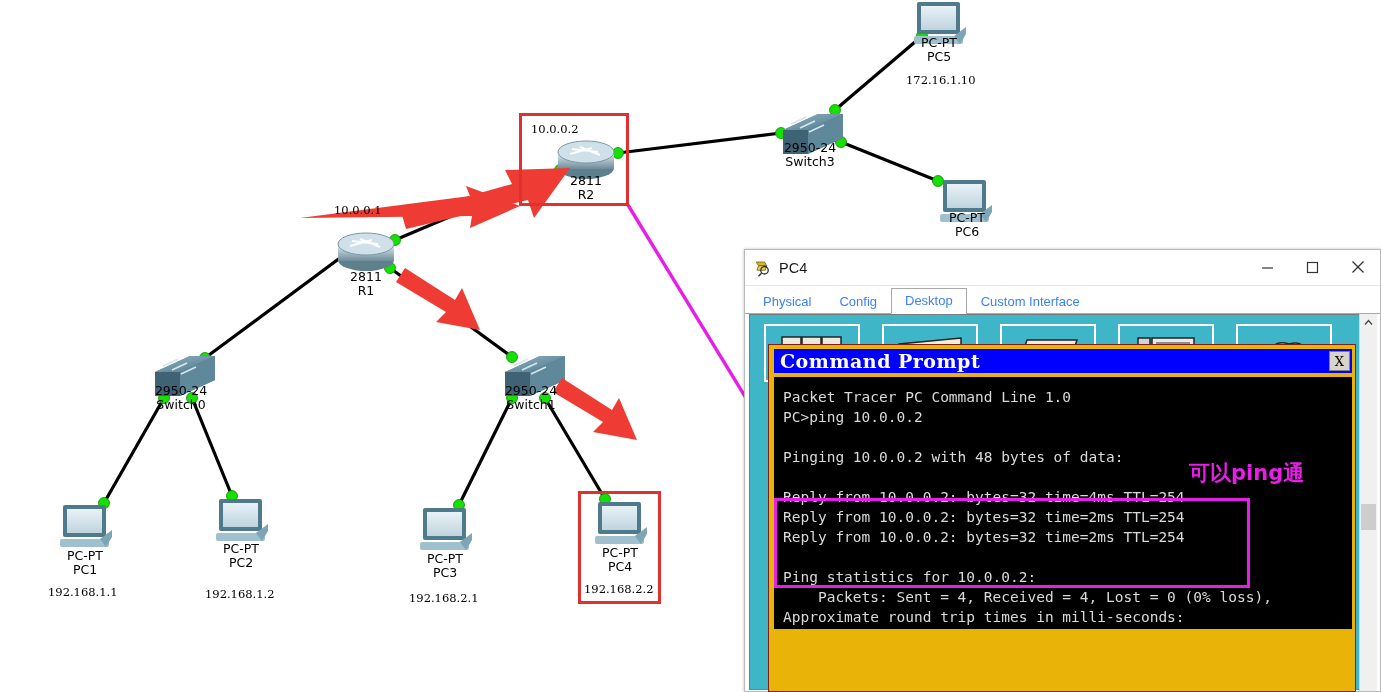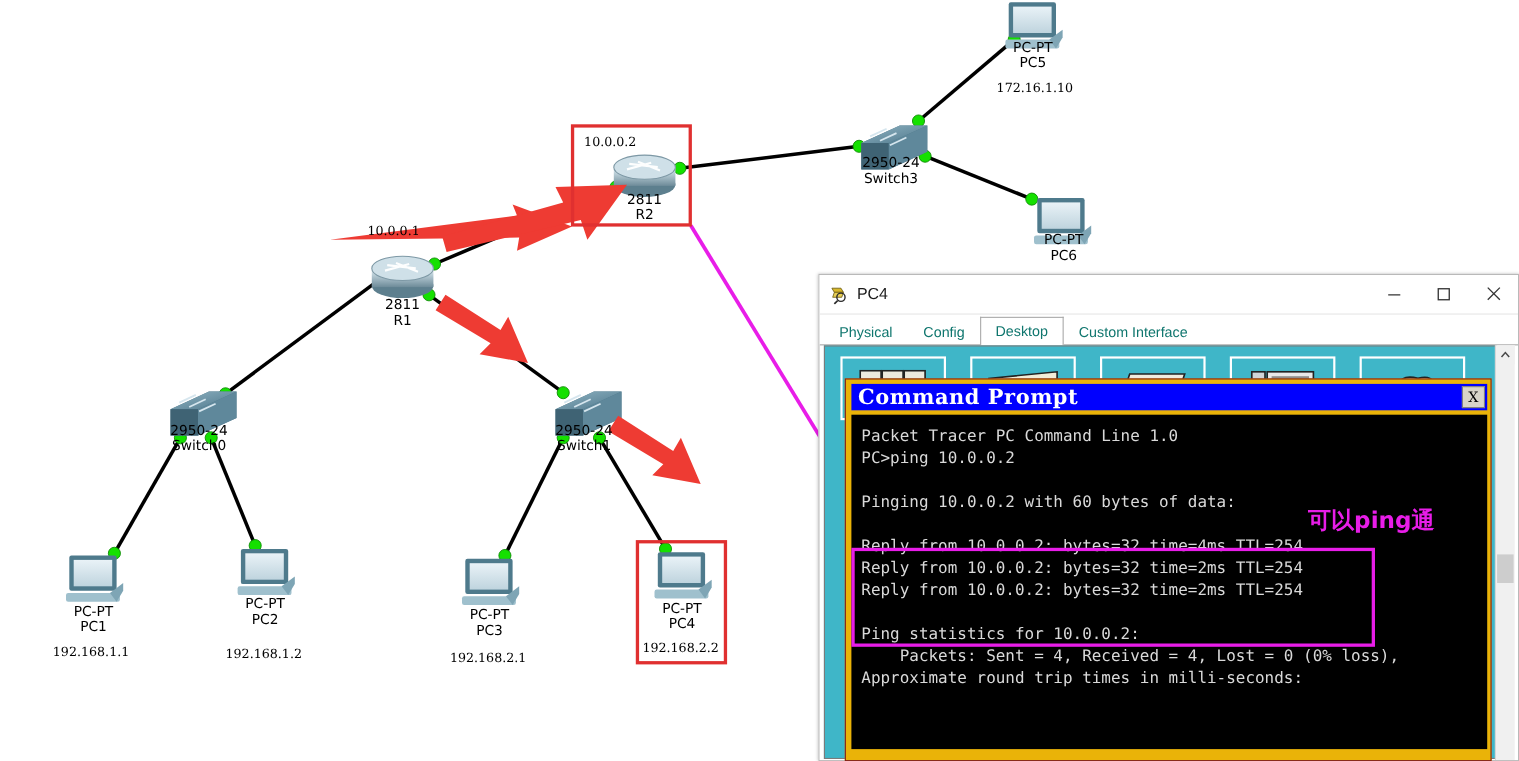--- a/index.html
+++ b/index.html
@@ -80,21 +80,21 @@
   #tabbar {
     height: 27px;
     display: flex; align-items: flex-end;
     background: #ffffff;
     border-bottom: 1px solid #a9a9a9;
     padding-left: 4px;
   }
   .tab {
     font-family: "Liberation Sans", sans-serif;
     font-size: 13px;
-    color: #0f766e;
+    color: #3b82f6;
     padding: 4px 13px 5px 13px;
     border: 1px solid transparent;
     border-bottom: none;
     position: relative; top: 1px;
     white-space: nowrap;
   }
   .tab.active {
     background: #ffffff;
     border: 1px solid #a9a9a9;
     border-bottom: 1px solid #ffffff;
@@ -153,21 +153,21 @@
     width: 21px; height: 20px;
     background: #d8d4c8;
     border: 1px solid #808080;
     box-sizing: border-box;
     display: flex; align-items: center; justify-content: center;
     font-family: "DejaVu Serif", serif;
     font-size: 13px; color: #000;
   }
   #cmd-console {
     position: absolute; left: 5px; top: 32px;
-    width: 578px; height: 304px;
+    width: 578px; height: 252px;
     background: #000000;
     box-sizing: border-box;
     padding: 10px 0 0 9px;
     overflow: hidden;
   }
   .cline {
     font-family: "DejaVu Sans Mono", monospace;
     font-size: 14.5px;
     line-height: 20px;
     color: #d9d9d9;
@@ -547,21 +547,21 @@
   <div id="cmd-window">
     <div id="cmd-title">
       <span id="cmd-title-text">Command Prompt</span>
       <div id="cmd-close">X</div>
     </div>
 
     <div id="cmd-console">
       <div class="cline">Packet Tracer PC Command Line 1.0</div>
       <div class="cline">PC&gt;ping 10.0.0.2</div>
       <div class="cline blank">&nbsp;</div>
-      <div class="cline">Pinging 10.0.0.2 with 60 bytes of data:</div>
+      <div class="cline">Pinging 10.0.0.2 with 48 bytes of data:</div>
       <div class="cline blank">&nbsp;</div>
       <div class="cline">Reply from 10.0.0.2: bytes=32 time=4ms TTL=254</div>
       <div class="cline">Reply from 10.0.0.2: bytes=32 time=2ms TTL=254</div>
       <div class="cline">Reply from 10.0.0.2: bytes=32 time=2ms TTL=254</div>
       <div class="cline blank">&nbsp;</div>
       <div class="cline">Ping statistics for 10.0.0.2:</div>
       <div class="cline">    Packets: Sent = 4, Received = 4, Lost = 0 (0% loss),</div>
       <div class="cline">Approximate round trip times in milli-seconds:</div>
     </div>
   </div>

